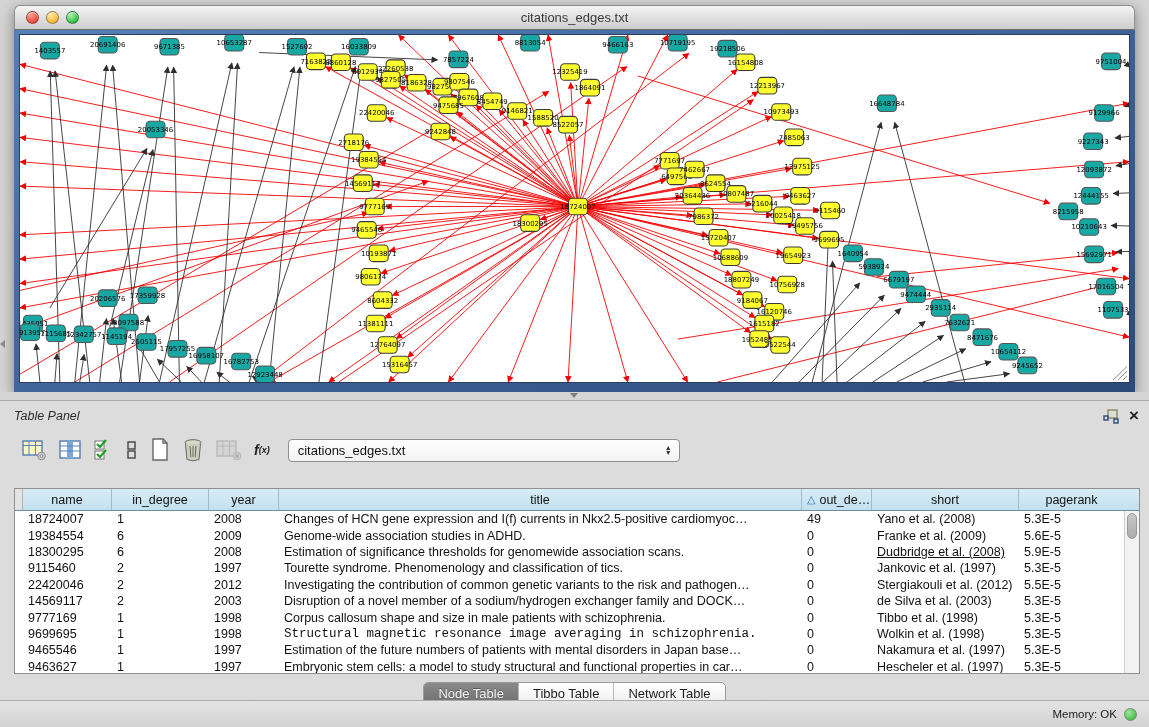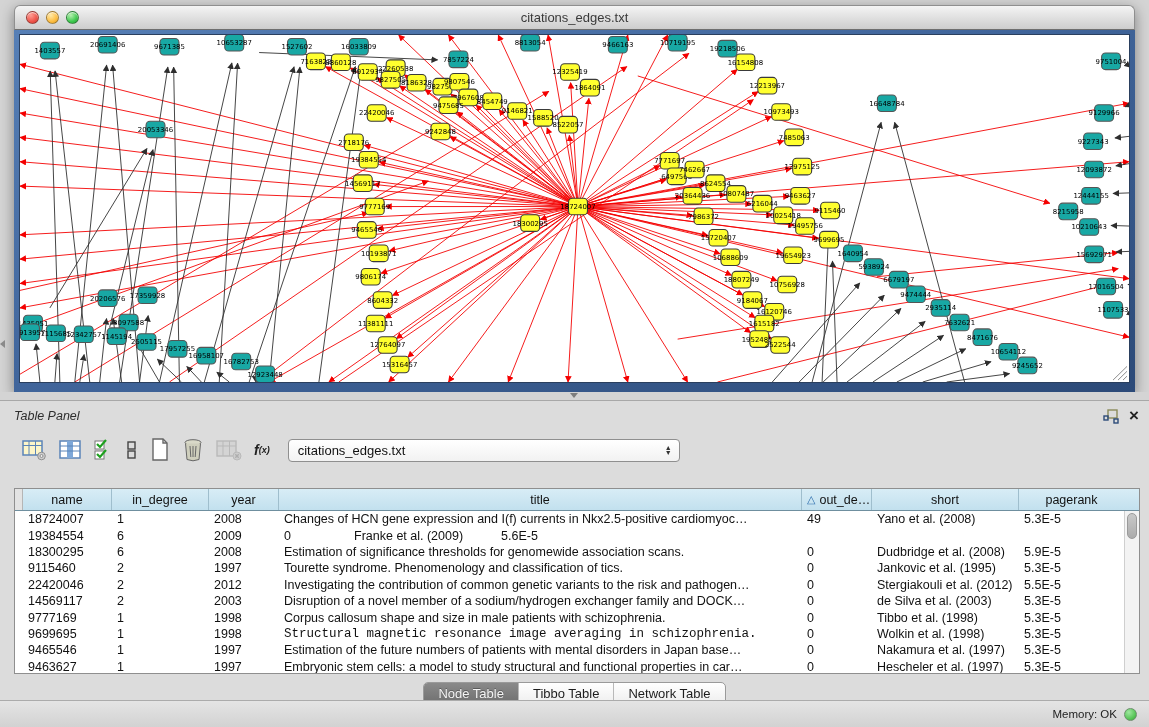--- a/index.html
+++ b/index.html
@@ -801,44 +801,45 @@
           <div class="gc" style="width: 70px;">49</div>
           <div class="gc" style="width: 147px;">Yano et al. (2008)</div>
           <div class="gc" style="width: 105px;">5.3E-5</div>
           <div style="width: 15px;"></div>
         </div>
         <div class="grid-row">
           <div style="width: 8px;"></div>
           <div class="gc" style="width: 89px;">19384554</div>
           <div class="gc" style="width: 97px;">6</div>
           <div class="gc" style="width: 70px;">2009</div>
+          <div class="gc" style="flex: 1 1 0%;">Genome-wide association studies in ADHD.</div>
           <div class="gc" style="width: 70px;">0</div>
           <div class="gc" style="width: 147px;">Franke et al. (2009)</div>
           <div class="gc" style="width: 105px;">5.6E-5</div>
           <div style="width: 15px;"></div>
         </div>
         <div class="grid-row">
           <div style="width: 8px;"></div>
           <div class="gc" style="width: 89px;">18300295</div>
           <div class="gc" style="width: 97px;">6</div>
           <div class="gc" style="width: 70px;">2008</div>
           <div class="gc" style="flex: 1 1 0%;">Estimation of significance thresholds for genomewide association scans.</div>
           <div class="gc" style="width: 70px;">0</div>
-          <div class="gc" style="width: 147px;">Dudbridge et al. (2008)</div>
+          <div class="gc" style="width: 147px; text-decoration: underline;">Dudbridge et al. (2008)</div>
           <div class="gc" style="width: 105px;">5.9E-5</div>
           <div style="width: 15px;"></div>
         </div>
         <div class="grid-row">
           <div style="width: 8px;"></div>
           <div class="gc" style="width: 89px;">9115460</div>
           <div class="gc" style="width: 97px;">2</div>
           <div class="gc" style="width: 70px;">1997</div>
           <div class="gc" style="flex: 1 1 0%;">Tourette syndrome. Phenomenology and classification of tics.</div>
           <div class="gc" style="width: 70px;">0</div>
-          <div class="gc" style="width: 147px;">Jankovic et al. (1995)</div>
+          <div class="gc" style="width: 147px;">Jankovic et al. (1997)</div>
           <div class="gc" style="width: 105px;">5.3E-5</div>
           <div style="width: 15px;"></div>
         </div>
         <div class="grid-row">
           <div style="width: 8px;"></div>
           <div class="gc" style="width: 89px;">22420046</div>
           <div class="gc" style="width: 97px;">2</div>
           <div class="gc" style="width: 70px;">2012</div>
           <div class="gc" style="flex: 1 1 0%;">Investigating the contribution of common genetic variants to the risk and pathogen…</div>
           <div class="gc" style="width: 70px;">0</div>

